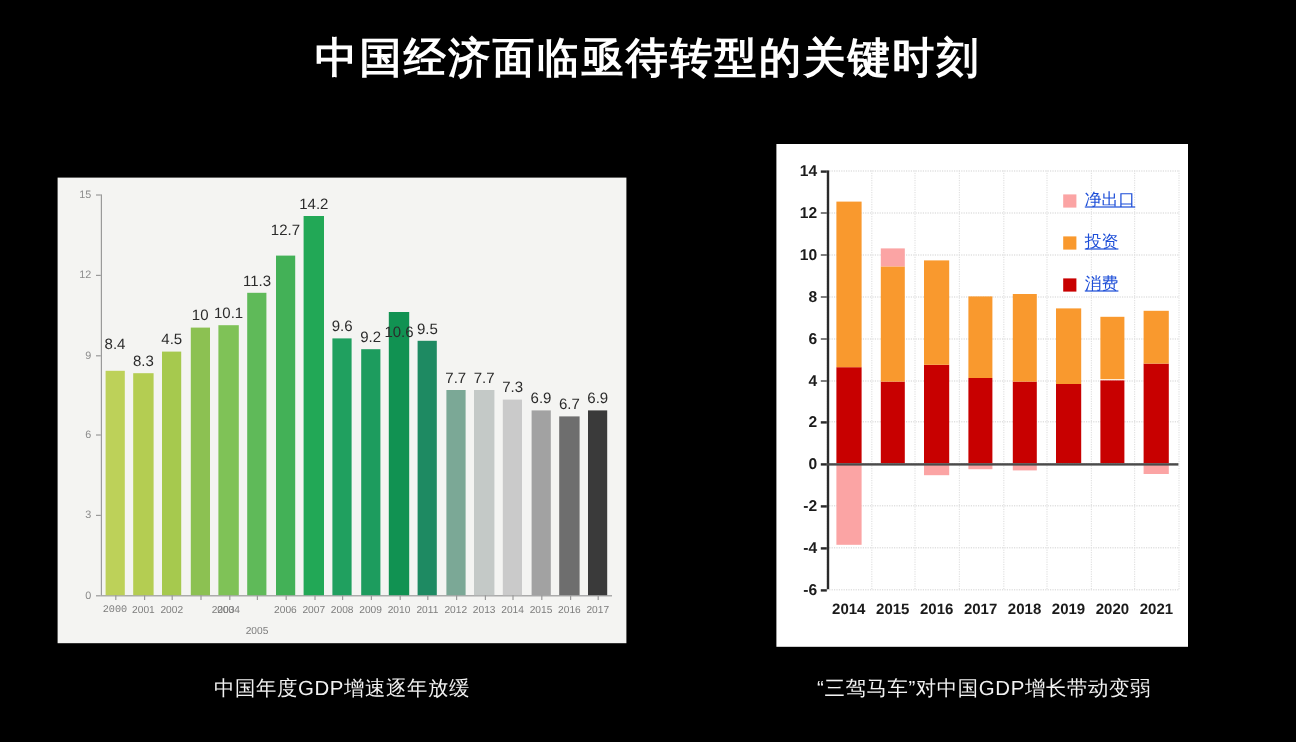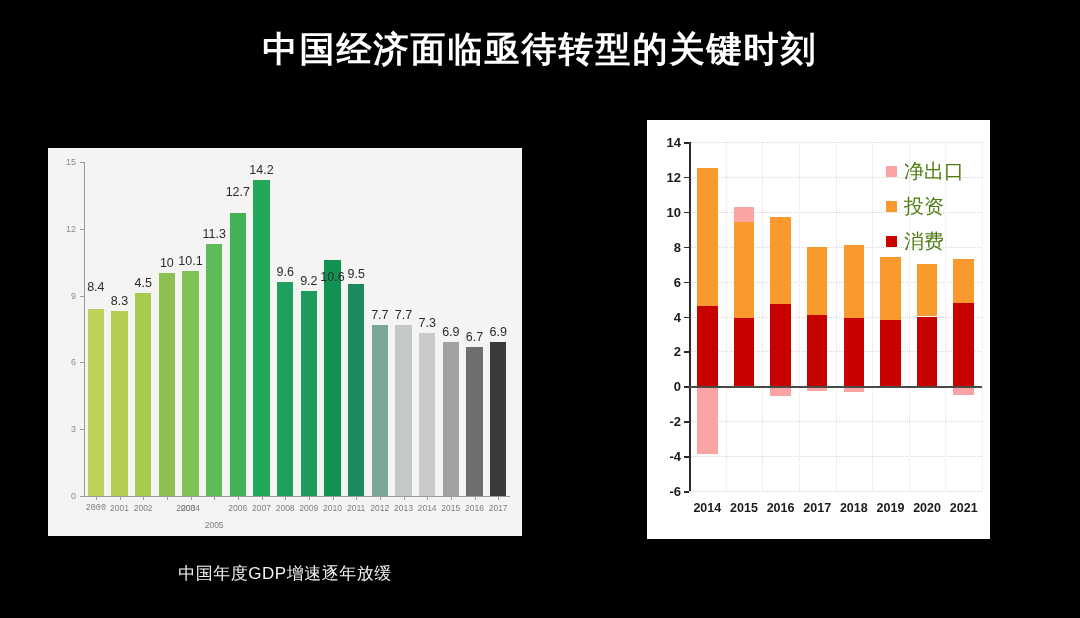--- a/index.html
+++ b/index.html
@@ -74,21 +74,21 @@
   .r-grid  { position: absolute; height: 0; border-top: 1px dotted #d9d9d9; }
   .r-vgrid { position: absolute; width: 0; border-left: 1px dotted #e2e2e2; }
   .r-zero  { position: absolute; height: 1.5px; background: #4a4a4a; }
   .r-seg   { position: absolute; }
   .r-xlabel {
     position: absolute; font-size: 12.5px; color: #1b1b1b; font-weight: bold;
     text-align: center; white-space: nowrap;
   }
   .r-legend-item { position: absolute; display: flex; align-items: center; gap: 7px; }
   .r-legend-sw { width: 11px; height: 11px; display: block; }
-  .r-legend-tx { font-size: 20px; color: #4d7c0f; white-space: nowrap; }
+  .r-legend-tx { font-size: 14px; color: #1d4ed8; white-space: nowrap; text-decoration: underline; }
 </style>
 </head>
 <body>
 
 <div id="slide">
 
   <div class="slide-title">中国经济面临亟待转型的关键时刻</div>
 
   <div class="panel" id="left-panel">
     <div id="lc">
@@ -265,14 +265,15 @@
         <div class="r-legend-item" style="left: 239px; top: 73px;">
           <span class="r-legend-sw" style="background: rgb(249, 153, 46);"></span>
           <span class="r-legend-tx">投资</span>
         </div>
         <div class="r-legend-item" style="left: 239px; top: 108px;">
           <span class="r-legend-sw" style="background: rgb(200, 0, 0);"></span>
           <span class="r-legend-tx">消费</span>
         </div>
       </div>
   </div>
+  <div class="caption" id="right-caption">“三驾马车”对中国GDP增长带动变弱</div>
 
 </div>
 
 </body></html>

